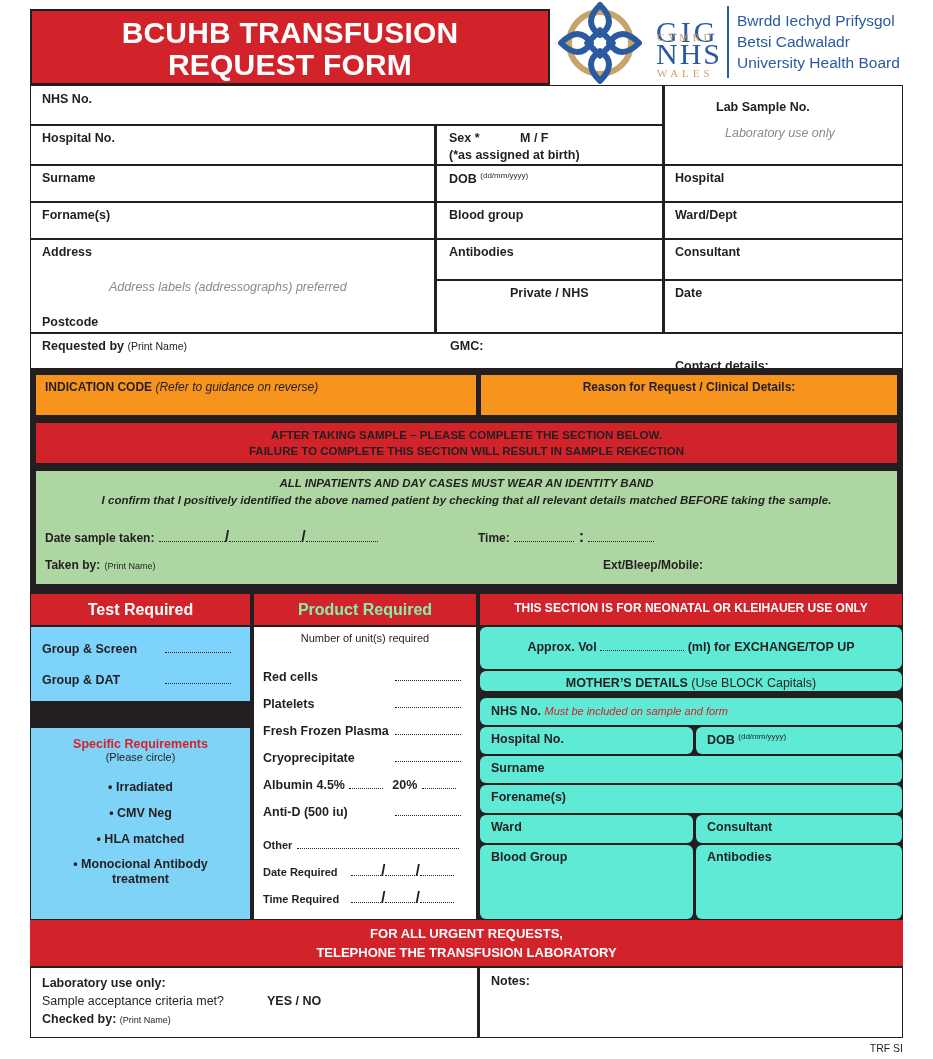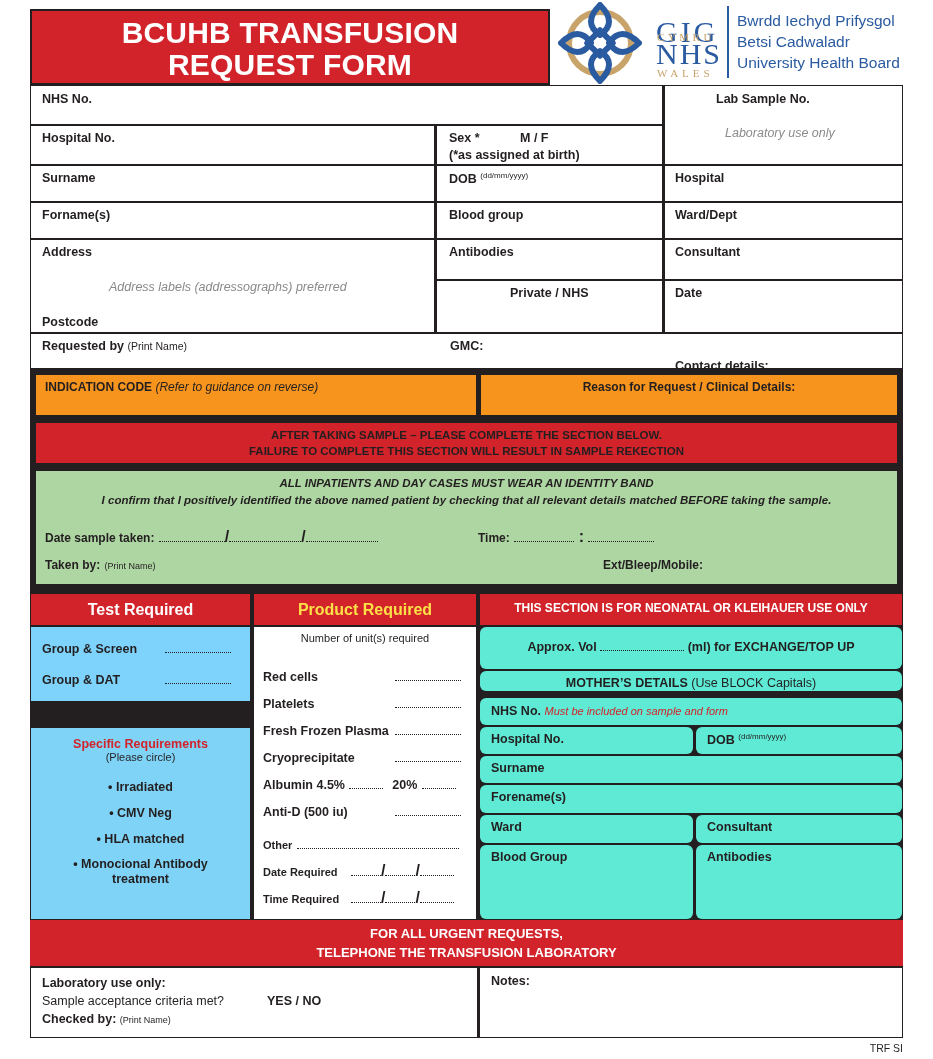--- a/index.html
+++ b/index.html
@@ -67,21 +67,21 @@
   <div class="hline" style="left:403px;top:193px;width:468px;"></div>
   <div class="hline" style="left:0;top:246px;width:871px;"></div>
 
   <div class="vline" style="left:631px;top:0;height:247px;"></div>
   <div class="vline" style="left:403px;top:39px;height:208px;"></div>
 
   <div class="abs" style="left:0;top:0;width:631px;height:38px;">
     <span class="lbl" style="left:11px;top:6px;">NHS No.</span>
   </div>
   <div class="abs" style="left:634px;top:0;width:237px;height:78px;">
-    <span class="lbl" style="left:23px;top:6px;padding-left:28px;">Lab Sample No.</span>
+    <span class="lbl" style="left:23px;top:14px;padding-left:28px;">Lab Sample No.</span>
     <span class="hint" style="left:60px;top:40px;">Laboratory use only</span>
   </div>
   <div class="abs" style="left:0;top:40px;width:403px;height:38px;">
     <span class="lbl" style="left:11px;top:5px;">Hospital No.</span>
   </div>
   <div class="abs" style="left:406px;top:40px;width:225px;height:38px;">
     <span class="lbl" style="left:12px;top:5px;">Sex *</span>
     <span class="lbl" style="left:83px;top:5px;">M / F</span>
     <span class="lbl" style="left:12px;top:22px;">(*as assigned at birth)</span>
   </div>
@@ -175,21 +175,21 @@
     <div style="font-size:11px;">(Please circle)</div>
     <div style="margin-top:17px;font-weight:bold;font-size:12.5px;">• Irradiated</div>
     <div style="margin-top:12px;font-weight:bold;font-size:12.5px;">• CMV Neg</div>
     <div style="margin-top:12px;font-weight:bold;font-size:12.5px;">• HLA matched</div>
     <div style="margin-top:11px;font-weight:bold;font-size:12.5px;line-height:15px;">
       <div>• Monocional Antibody</div>
       <div>treatment</div>
     </div>
   </div>
 
-  <div class="abs red" style="left:224px;top:3px;width:222px;height:31px;color:#fde047;text-align:center;font-weight:bold;font-size:16px;line-height:31px;">Product Required</div>
+  <div class="abs red" style="left:224px;top:3px;width:222px;height:31px;color:#86efac;text-align:center;font-weight:bold;font-size:16px;line-height:31px;">Product Required</div>
   <div class="abs" style="left:224px;top:36px;width:222px;height:292px;background:#fff;">
     <div class="abs" style="left:0;right:0;top:5px;text-align:center;font-weight:normal;font-size:11px;">Number of unit(s) required</div>
     <div class="abs" style="left:9px;top:40px;"><span class="b" style="font-size:12.5px;display:inline-block;width:132px;">Red cells</span><span class="dots" style="width:66px;"></span></div>
     <div class="abs" style="left:9px;top:67px;"><span class="b" style="font-size:12.5px;display:inline-block;width:132px;">Platelets</span><span class="dots" style="width:66px;"></span></div>
     <div class="abs" style="left:9px;top:94px;"><span class="b" style="font-size:12.5px;display:inline-block;width:132px;">Fresh Frozen Plasma</span><span class="dots" style="width:66px;"></span></div>
     <div class="abs" style="left:9px;top:121px;"><span class="b" style="font-size:12.5px;display:inline-block;width:132px;">Cryoprecipitate</span><span class="dots" style="width:66px;"></span></div>
     <div class="abs" style="left:9px;top:148px;"><span class="b" style="font-size:12.5px;">Albumin 4.5%</span> <span class="dots" style="width:34px;"></span>&nbsp;&nbsp;<span class="b" style="font-size:12.5px;">20%</span> <span class="dots" style="width:34px;"></span></div>
     <div class="abs" style="left:9px;top:175px;"><span class="b" style="font-size:12.5px;display:inline-block;width:132px;">Anti-D (500 iu)</span><span class="dots" style="width:66px;"></span></div>
     <div class="abs" style="left:9px;top:208px;"><span class="b" style="font-size:11px;">Other</span> <span class="dots" style="width:162px;"></span></div>
     <div class="abs" style="left:9px;top:235px;"><span class="b" style="font-size:11px;display:inline-block;width:88px;">Date Required</span><span class="dots" style="width:30px;"></span><b>/</b><span class="dots" style="width:30px;"></span><b>/</b><span class="dots" style="width:34px;"></span></div>

